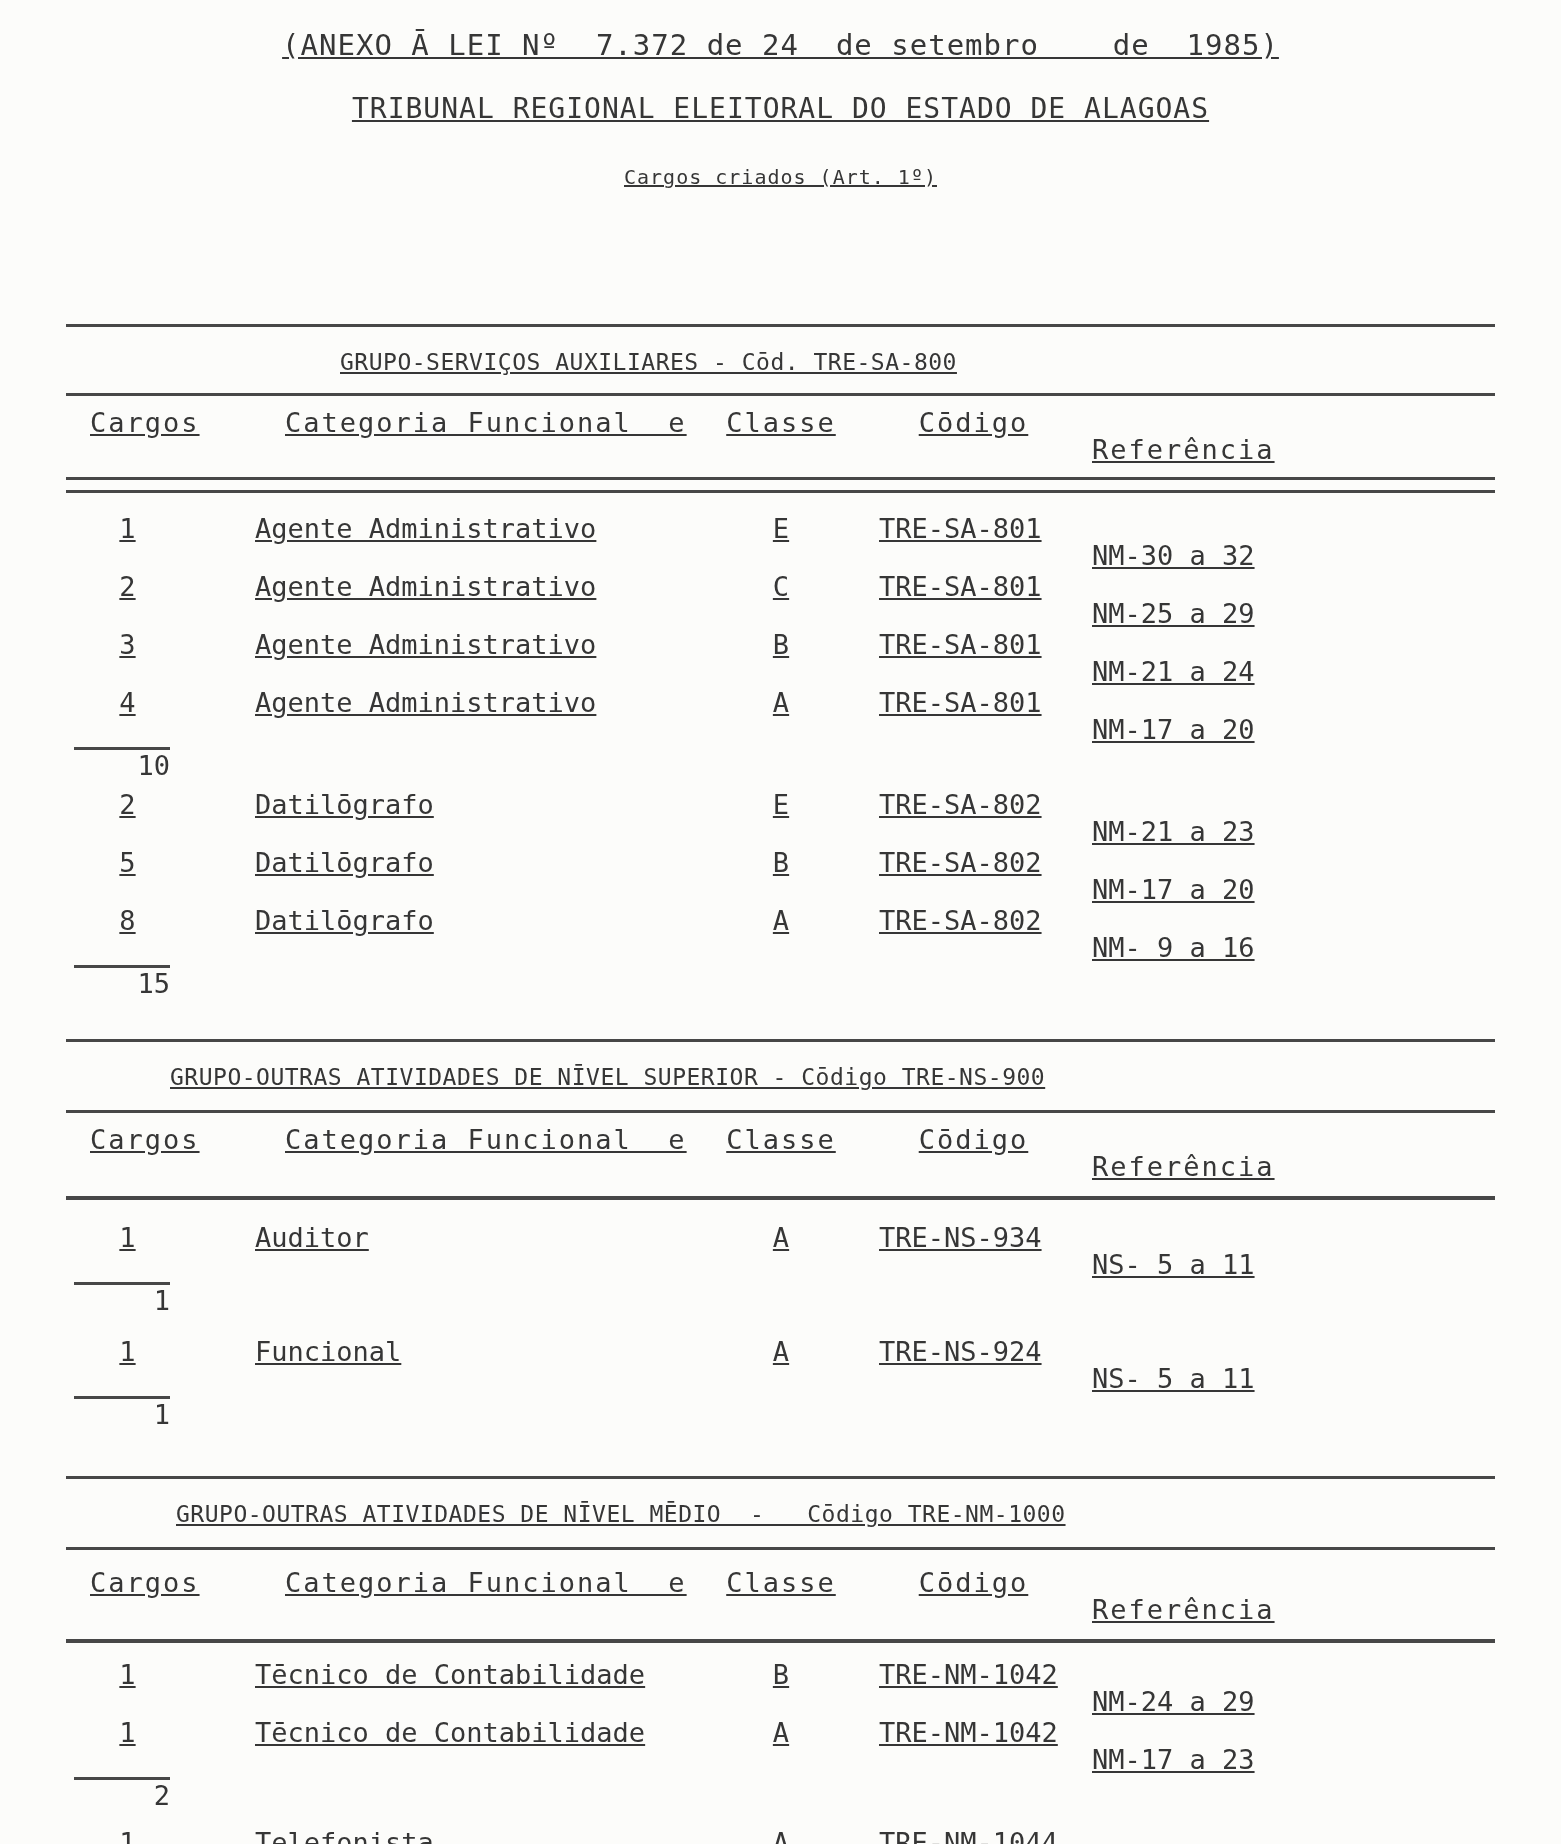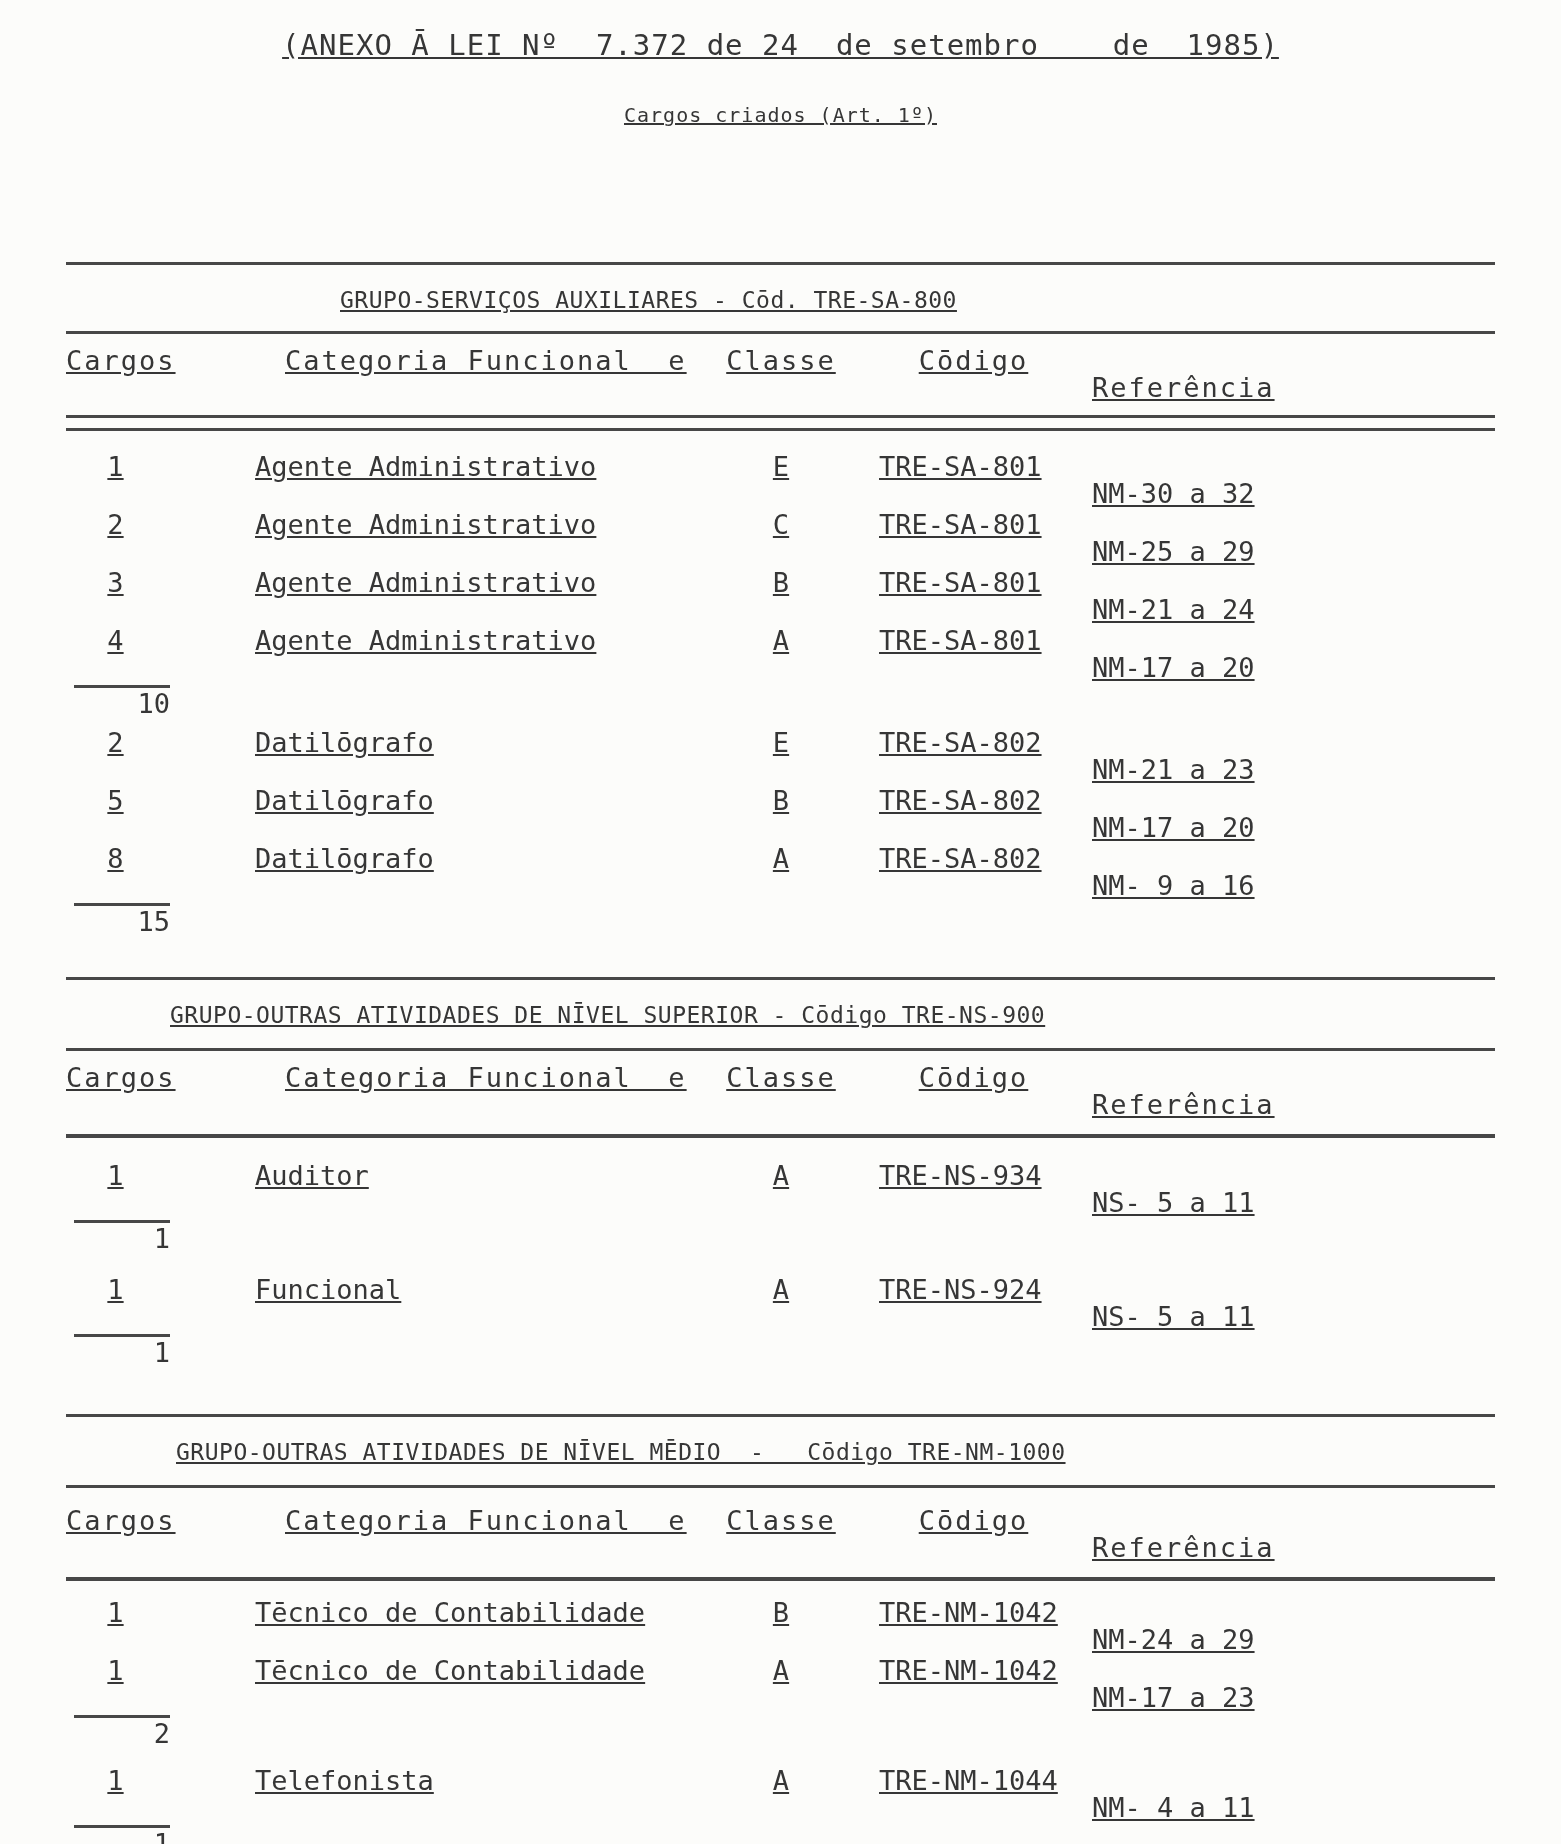--- a/index.html
+++ b/index.html
@@ -29,21 +29,21 @@
   .t2-title { padding-left: 104px; }
   .t3-title { padding-left: 110px; }
 
   
   .grid {
     display: grid;
     grid-template-columns: 125px 510px 160px 225px 1fr;
     font-size: 27px; line-height: 31px; white-space: pre;
   }
   .grid.hrow { line-height: 34px; letter-spacing: 2px; }
-  .c1 { text-align: center; padding-right: 26px; }
+  .c1 { text-align: center; padding-right: 26px; margin-left: 24px; }
   .hrow .c1 { text-align: left; padding-right: 0; }
   .c2 { padding-left: 64px; }
   .hrow .c2 { padding-left: 94px; }
   .c3 { text-align: center; }
   .c4 { padding-left: 18px; }
   .hrow .c4 { text-align: center; padding-left: 0; }
   .c5 { padding-left: 6px; margin-top: 27px; }
 
   
   .subtotal-row { margin-left: 8px; }
@@ -60,20 +60,21 @@
   .mt18 { margin-top: 18px; } .mt20 { margin-top: 20px; }
   .mt22 { margin-top: 22px; } .mt40 { margin-top: 40px; }
   .mt46 { margin-top: 46px; } .mt130 { margin-top: 130px; }
 </style>
 </head>
 <body>
 
 <div class="page">
 
   <div class="hdr hdr-1">(ANEXO Ā LEI Nº  7.372 de 24  de setembro    de  1985)</div>
+  <div class="hdr hdr-2">TRIBUNAL REGIONAL ELEITORAL DO ESTADO DE ALAGOAS</div>
   <div class="hdr hdr-3">Cargos criados (Art. 1º)</div>
 
   <div class="rule mt130"></div>
   <div class="tbl-title t1-title mt18">GRUPO-SERVIÇOS AUXILIARES - Cōd. TRE-SA-800</div>
   <div class="rule mt14"></div>
 
   <div class="grid hrow mt10">
     <div class="c1">Cargos</div>
     <div class="c2">Categoria Funcional  e</div>
     <div class="c3">Classe</div>

